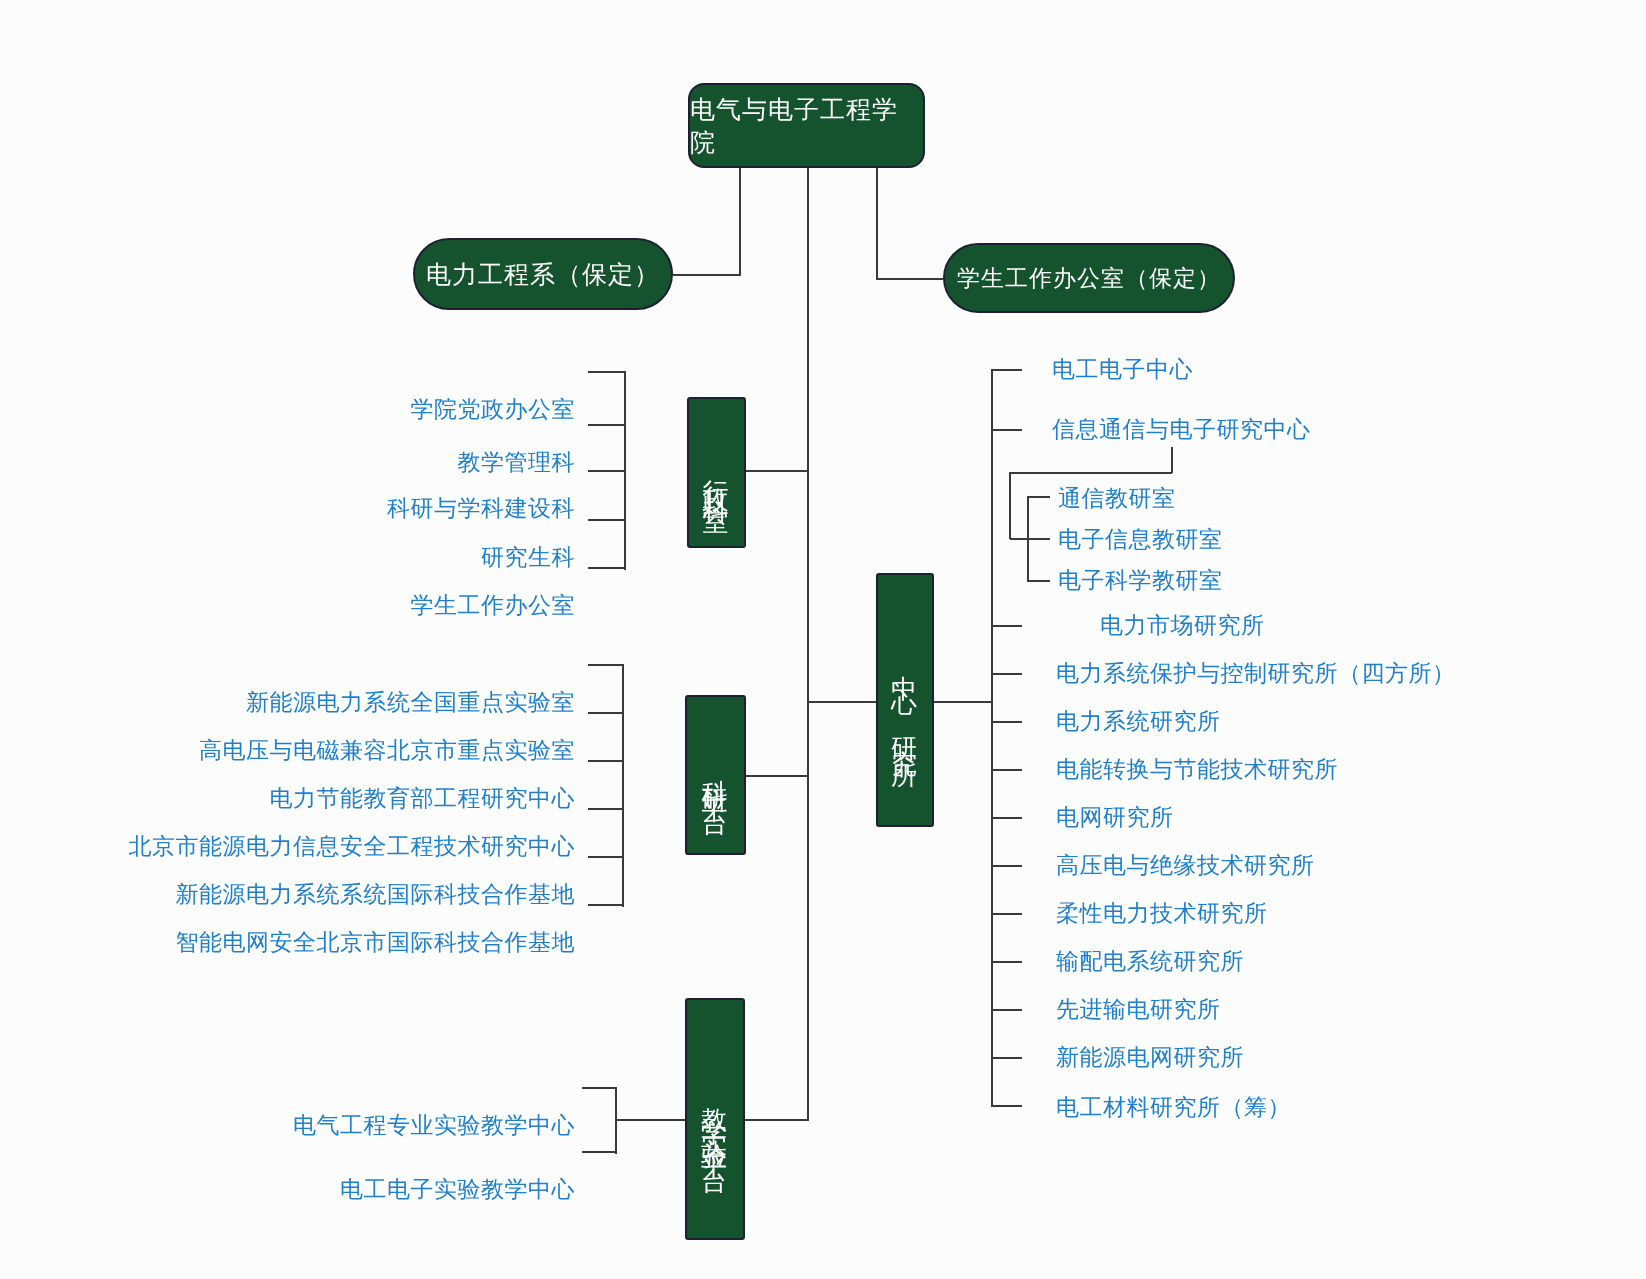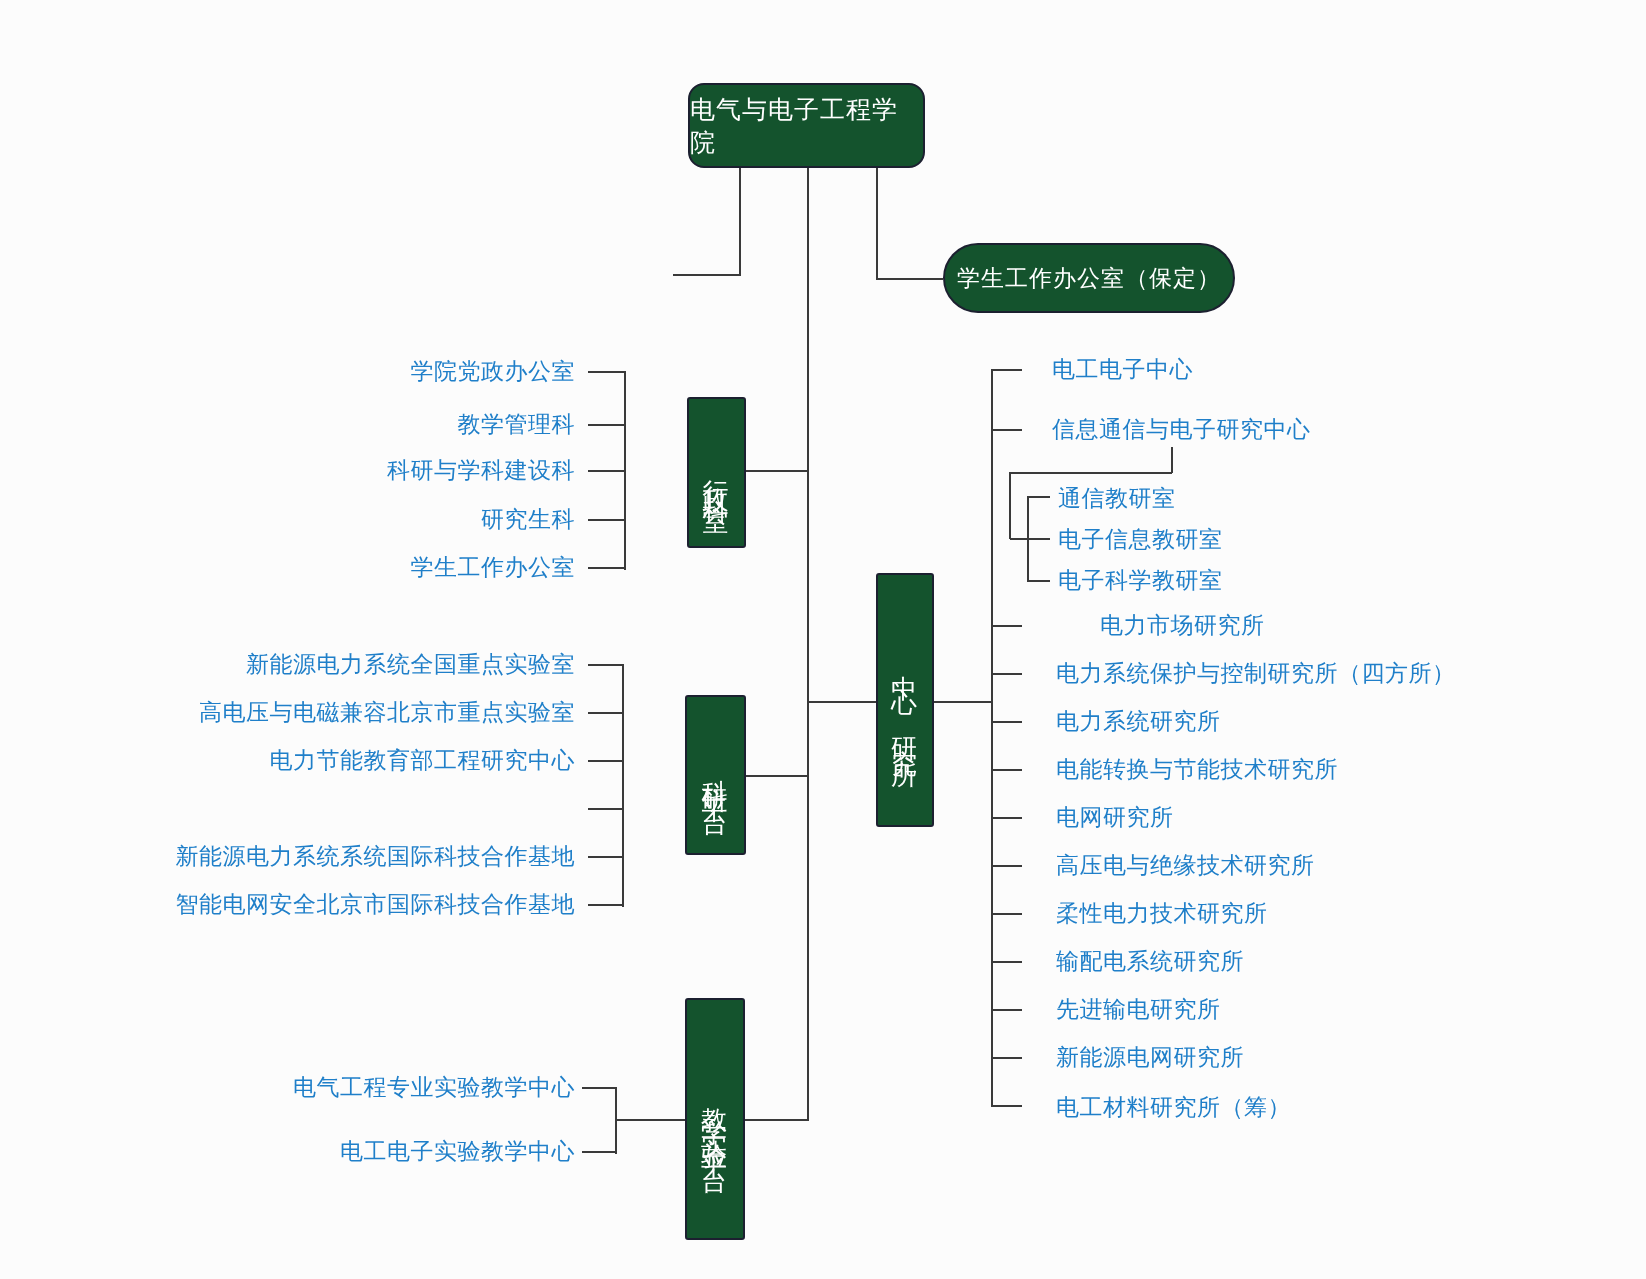--- a/index.html
+++ b/index.html
@@ -24,21 +24,21 @@
     font-size:26px;letter-spacing:10px;border-radius:3px;
     padding-top:8px;
   }
   
   .item{
     position:absolute;white-space:nowrap;color:#1f7fc9;
     font-size:23px;font-weight:500;transform:translateY(-50%);
     letter-spacing:0.5px;
   }
   .item.right{text-align:left;}
-  .item.left{text-align:right;}
+  .item.left{text-align:right;margin-top:38px;}
 </style>
 </head>
 <body>
 
 <div class="canvas">
 
   <div class="ln" style="left:807px;top:168px;width:2px;height:953px;"></div>
   <div class="ln" style="left:739px;top:168px;width:2px;height:108px;"></div>
   <div class="ln" style="left:876px;top:168px;width:2px;height:112px;"></div>
   <div class="ln" style="left:624px;top:371px;width:2px;height:199px;"></div>
@@ -88,40 +88,42 @@
   <div class="ln" style="left:992px;top:961px;width:30px;height:2px;"></div>
   <div class="ln" style="left:992px;top:1009px;width:30px;height:2px;"></div>
   <div class="ln" style="left:992px;top:1057px;width:30px;height:2px;"></div>
   <div class="ln" style="left:992px;top:1105px;width:30px;height:2px;"></div>
 
   <div class="ln" style="left:1028px;top:496px;width:22px;height:2px;"></div>
   <div class="ln" style="left:1028px;top:580px;width:22px;height:2px;"></div>
 
   <div class="node rootbox" style="left:688px;top:83px;width:237px;height:85px;">电气与电子工程学院</div>
 
+  <div class="node pill" style="left:413px;top:238px;width:260px;height:72px;">电力工程系（保定）</div>
 
   <div class="node pill pill-r" style="left:943px;top:243px;width:292px;height:70px;">学生工作办公室（保定）</div>
 
   <div class="node vbox" style="left:687px;top:397px;width:59px;height:151px;font-size:26px;letter-spacing:9px;">行政科室</div>
 
   <div class="node vbox" style="left:685px;top:695px;width:61px;height:160px;font-size:26px;letter-spacing:10px;">科研平台</div>
 
   <div class="node vbox" style="left:685px;top:998px;width:60px;height:242px;font-size:26px;letter-spacing:12px;">教学实验平台</div>
 
   <div class="node vbox" style="left:876px;top:573px;width:58px;height:254px;font-size:26px;letter-spacing:12px;">中心、研究所</div>
 
   <div class="item left" style="right:1071px;top:371px;">学院党政办公室</div>
   <div class="item left" style="right:1071px;top:424px;">教学管理科</div>
   <div class="item left" style="right:1071px;top:470px;">科研与学科建设科</div>
   <div class="item left" style="right:1071px;top:519px;">研究生科</div>
   <div class="item left" style="right:1071px;top:567px;">学生工作办公室</div>
 
   <div class="item left" style="right:1071px;top:664px;">新能源电力系统全国重点实验室</div>
   <div class="item left" style="right:1071px;top:712px;">高电压与电磁兼容北京市重点实验室</div>
   <div class="item left" style="right:1071px;top:760px;">电力节能教育部工程研究中心</div>
+  <div class="item left" style="right:1071px;top:808px;">北京市能源电力信息安全工程技术研究中心</div>
   <div class="item left" style="right:1071px;top:856px;">新能源电力系统系统国际科技合作基地</div>
   <div class="item left" style="right:1071px;top:904px;">智能电网安全北京市国际科技合作基地</div>
 
   <div class="item left" style="right:1071px;top:1087px;">电气工程专业实验教学中心</div>
   <div class="item left" style="right:1071px;top:1151px;">电工电子实验教学中心</div>
 
   <div class="item right" style="left:1052px;top:369px;">电工电子中心</div>
   <div class="item right" style="left:1052px;top:429px;">信息通信与电子研究中心</div>
 
   <div class="item right" style="left:1058px;top:498px;">通信教研室</div>

